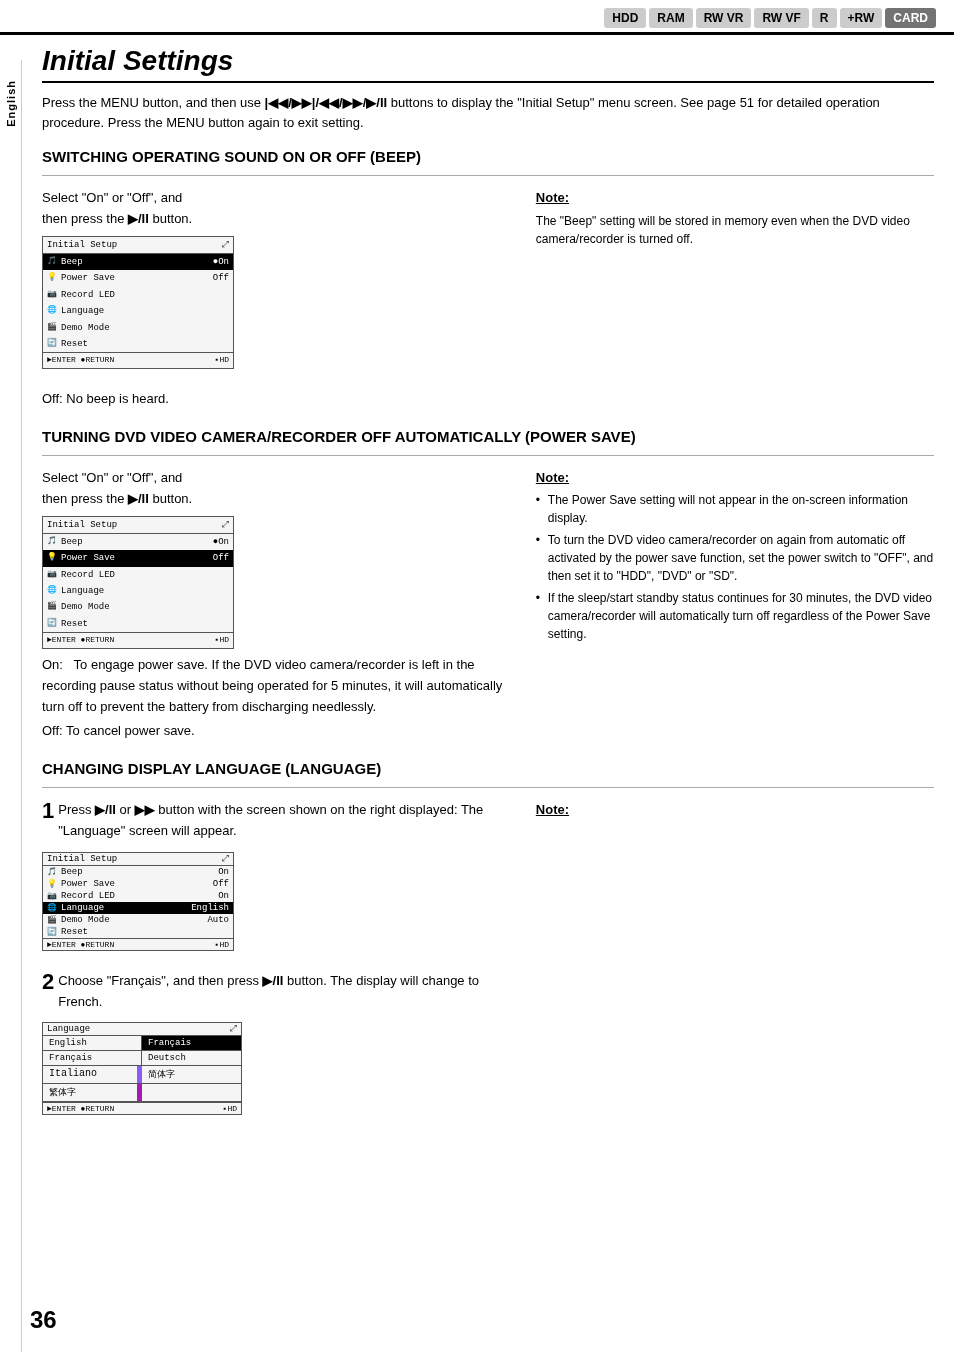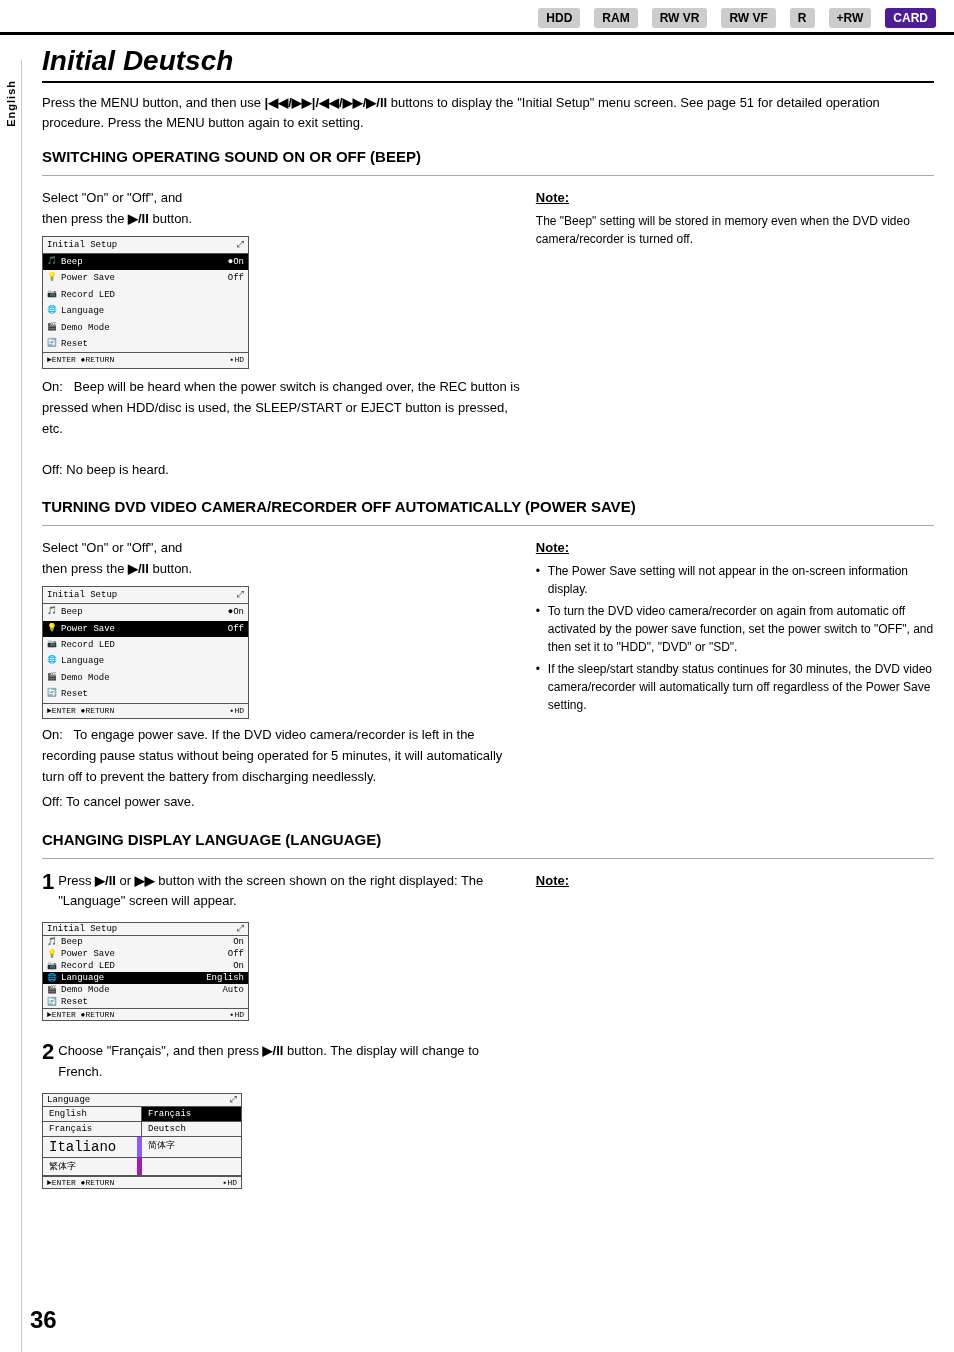--- a/index.html
+++ b/index.html
@@ -19,32 +19,32 @@
       position: relative;
       padding: 0;
     }
     
     .top-bar {
       display: flex;
       justify-content: flex-end;
       align-items: center;
       padding: 8px 18px 4px 18px;
       border-bottom: 3px solid #000;
-      gap: 14px;
+      gap: 3px;
     }
     .format-badge {
       padding: 3px 8px;
       font-size: 12px;
       font-weight: bold;
       border-radius: 3px;
       background: #ccc;
       color: #000;
     }
     .format-badge.card {
-      background: #4c1d95;
+      background: #737373;
       color: #fff;
     }
     
     .sidebar-label {
       position: absolute;
       left: 0;
       top: 60px;
       bottom: 0;
       width: 22px;
       background: #fff;
@@ -101,21 +101,21 @@
     }
     .section-right {
       flex: 1;
       font-size: 12px;
       line-height: 1.5;
     }
     
     .screen-mock {
       border: 1px solid #555;
       background: #f5f5f5;
-      width: 207px;
+      width: 192px;
       font-size: 10px;
       font-family: 'Courier New', monospace;
       margin: 6px 0;
     }
     .screen-mock .screen-title-bar {
       display: flex;
       justify-content: space-between;
       padding: 1px 4px;
       border-bottom: 1px solid #555;
       font-size: 9px;
@@ -219,21 +219,21 @@
     <span class="format-badge">+RW</span>
     <span class="format-badge card">CARD</span>
   </div>
 
   <div class="sidebar-label">
     <span class="sidebar-text">English</span>
   </div>
 
   <div class="main-content">
 
-    <h1 class="page-title">Initial Deutsch</h1>
+    <h1 class="page-title">Initial Settings</h1>
 
     <p class="intro-text">
       Press the MENU button, and then use <strong>|◀◀/▶▶|/◀◀/▶▶/▶/II</strong> buttons to display the "Initial Setup" menu screen. See page 51 for detailed operation procedure. Press the MENU button again to exit setting.
     </p>
 
     <div class="section">
       <div class="section-header">SWITCHING OPERATING SOUND ON OR OFF (BEEP)</div>
       <hr class="section-divider">
       <div class="section-body">
         <div class="section-left">
@@ -272,21 +272,20 @@
             <div class="screen-row">
               <span class="row-icon">🔄</span>
                 <span style="flex:1">Reset</span>
                 <span></span>
             </div>
             <div class="screen-footer">
               <span>►ENTER ●RETURN</span>
                 <span>▪HD</span>
             </div>
           </div>
-          <p style="margin-top:8px">On: &nbsp; Beep will be heard when the power switch is changed over, the REC button is pressed when HDD/disc is used, the SLEEP/START or EJECT button is pressed, etc.</p>
           <p style="margin-top:20px">Off:  No beep is heard.</p>
         </div>
         <div class="section-right">
           <div class="note-header">Note:</div>
           <p>The "Beep" setting will be stored in memory even when the DVD video camera/recorder is turned off.</p>
         </div>
       </div>
     </div>
 
     <div class="section">
@@ -421,21 +420,21 @@
             </div>
             <div style="display:grid; grid-template-columns:1fr 1fr; border-bottom:1px solid #555;">
               <div style="padding:2px 6px; font-size:9px; border-right:1px solid #555;">English</div>
               <div style="padding:2px 6px; font-size:9px; background:#000; color:#fff;">Français</div>
             </div>
             <div style="display:grid; grid-template-columns:1fr 1fr; border-bottom:1px solid #555;">
               <div style="padding:2px 6px; font-size:9px; border-right:1px solid #555;">Français</div>
               <div style="padding:2px 6px; font-size:9px;">Deutsch</div>
             </div>
             <div style="display:grid; grid-template-columns:1fr 1fr; border-bottom:1px solid #555;">
-              <div style="padding:2px 6px; font-size:14px; border-right:5px solid #8b5cf6;">Italiano</div>
+              <div style="padding:2px 6px; font-size:10px; border-right:5px solid #8b5cf6;">Italiano</div>
               <div style="padding:2px 6px; font-size:9px;">简体字</div>
             </div>
             <div style="display:grid; grid-template-columns:1fr 1fr; border-bottom:1px solid #555;">
               <div style="padding:2px 6px; font-size:9px; border-right:5px solid #a21caf;">繁体字</div>
               <div style="padding:2px 6px; font-size:9px;"></div>
             </div>
             <div class="screen-footer">
               <span>►ENTER ●RETURN</span>
                 <span>▪HD</span>
             </div>

